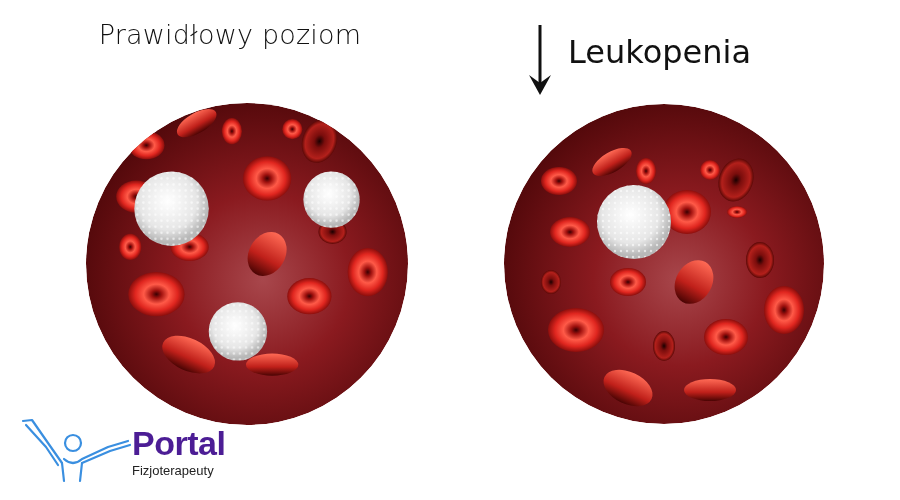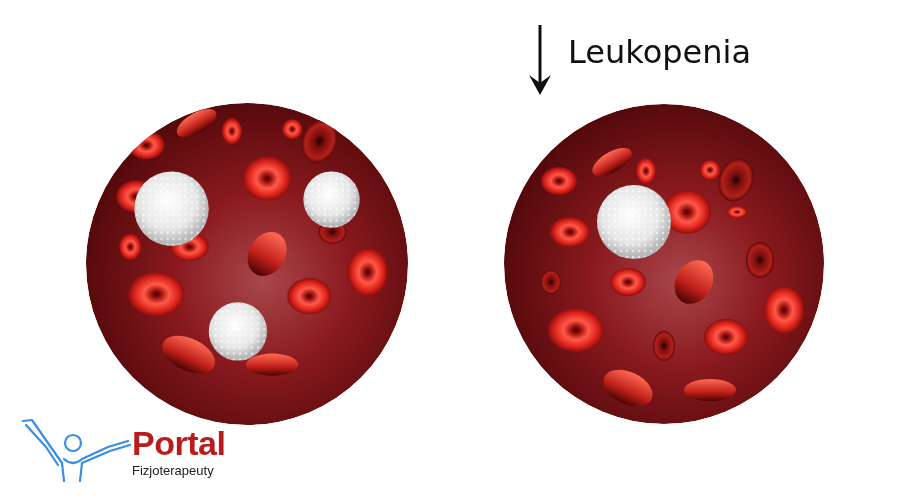--- a/index.html
+++ b/index.html
@@ -5,27 +5,28 @@
   html, body { margin:0; padding:0; background:#ffffff; }
   body { width:900px; height:500px; position:relative; overflow:hidden; font-family:"DejaVu Sans", sans-serif; }
   .title-left { position:absolute; left:60px; top:18px; width:340px; text-align:center; font-size:27px; line-height:34px; color:#111; font-weight:300; letter-spacing:0.2px; }
   .title-right { position:absolute; left:568px; top:33px; font-size:32px; color:#111; }
   .arrow { position:absolute; left:526px; top:25px; width:28px; height:70px; }
   .dish { position:absolute; border-radius:50%; overflow:hidden; }
   .dish-left { left:86px; top:103px; width:322px; height:322px; }
   .dish-right { left:504px; top:104px; width:320px; height:320px; }
   .dish svg { width:100%; height:100%; display:block; }
   .logo { position:absolute; left:18px; top:415px; width:230px; height:70px; }
-  .logo-word { position:absolute; left:132px; top:424px; font-size:34px; font-weight:bold; color:#b91c1c; letter-spacing:-0.5px; font-family:"Liberation Sans", sans-serif; }
+  .logo-word { position:absolute; left:132px; top:424px; font-size:34px; font-weight:bold; color:#4c1d95; letter-spacing:-0.5px; font-family:"Liberation Sans", sans-serif; }
   .logo-sub { position:absolute; left:132px; top:463px; font-size:13px; color:#222; font-family:"Liberation Sans", sans-serif; }
 </style>
 </head>
 <body>
 
 <div class="title-left">
+  <div>Prawidłowy poziom</div>
 </div>
 
 <svg class="arrow" viewBox="0 0 28 70">
   <line x1="14" y1="0" x2="14" y2="58" stroke="#111" stroke-width="3"></line>
   <polygon points="3,50 14,70 25,50 14,58" fill="#111"></polygon>
 </svg>
 <div class="title-right">Leukopenia</div>
 
 <div class="dish dish-left">
   <svg viewBox="0 0 320 320">

